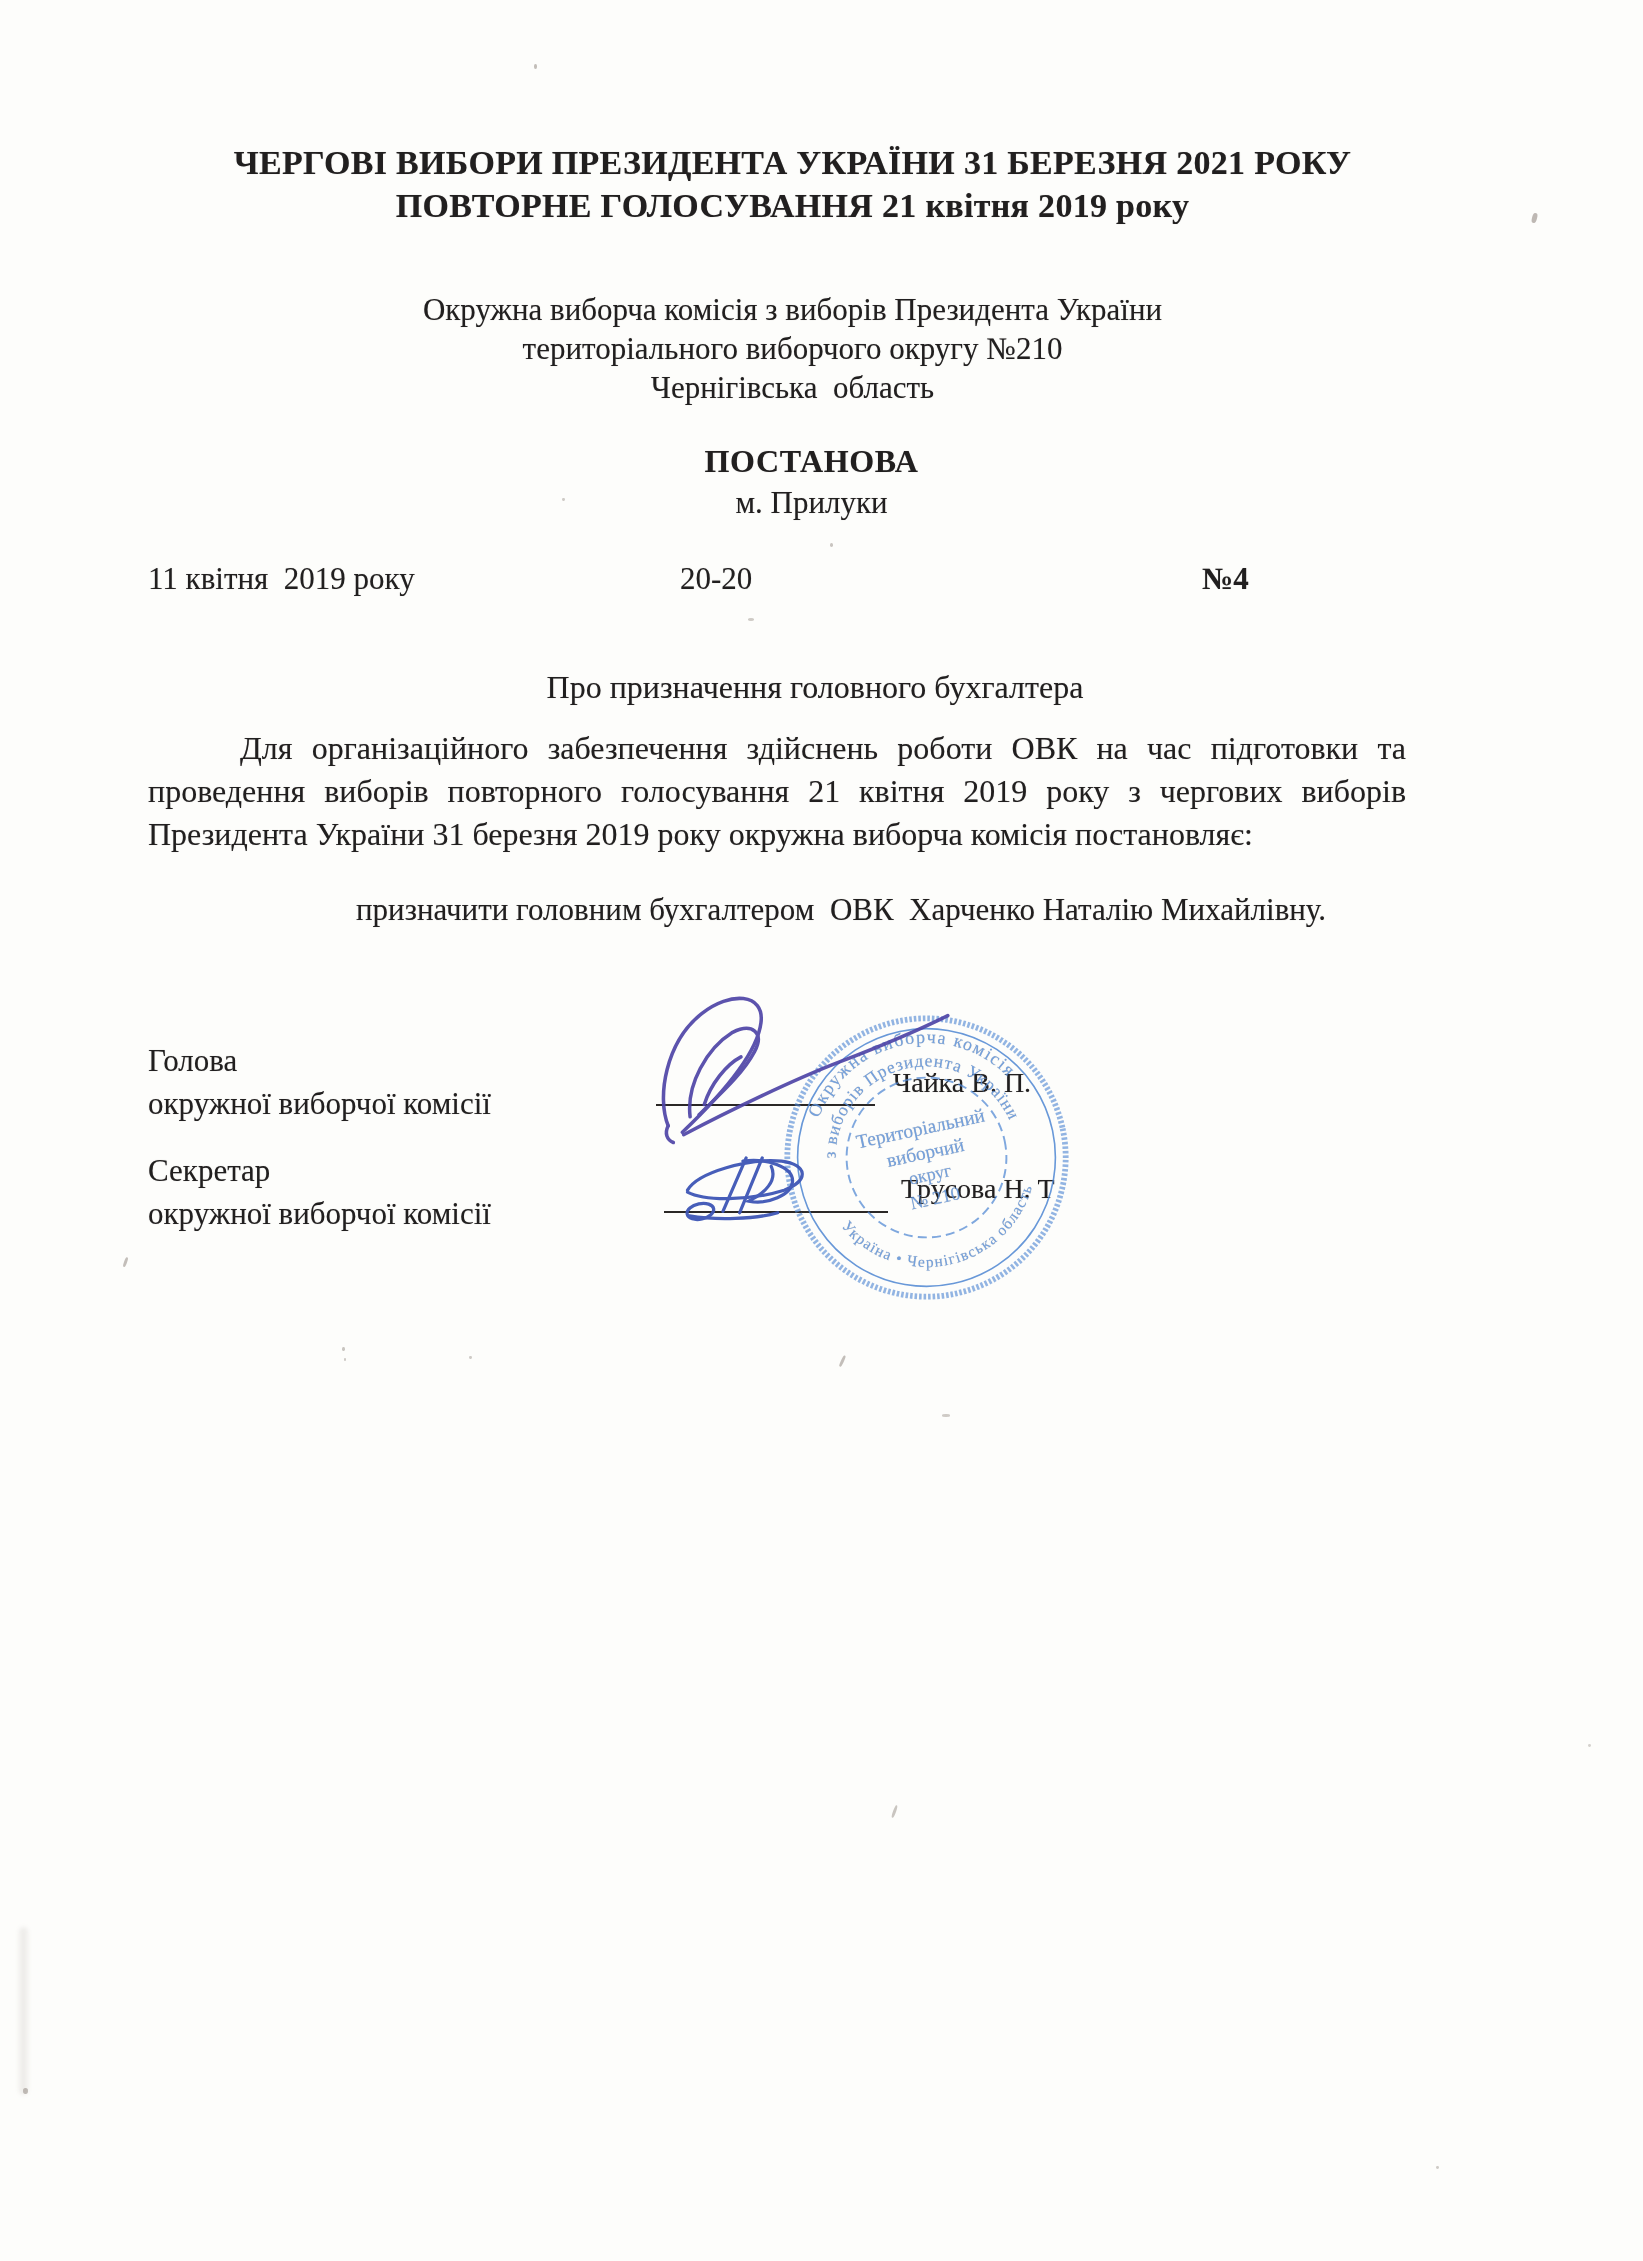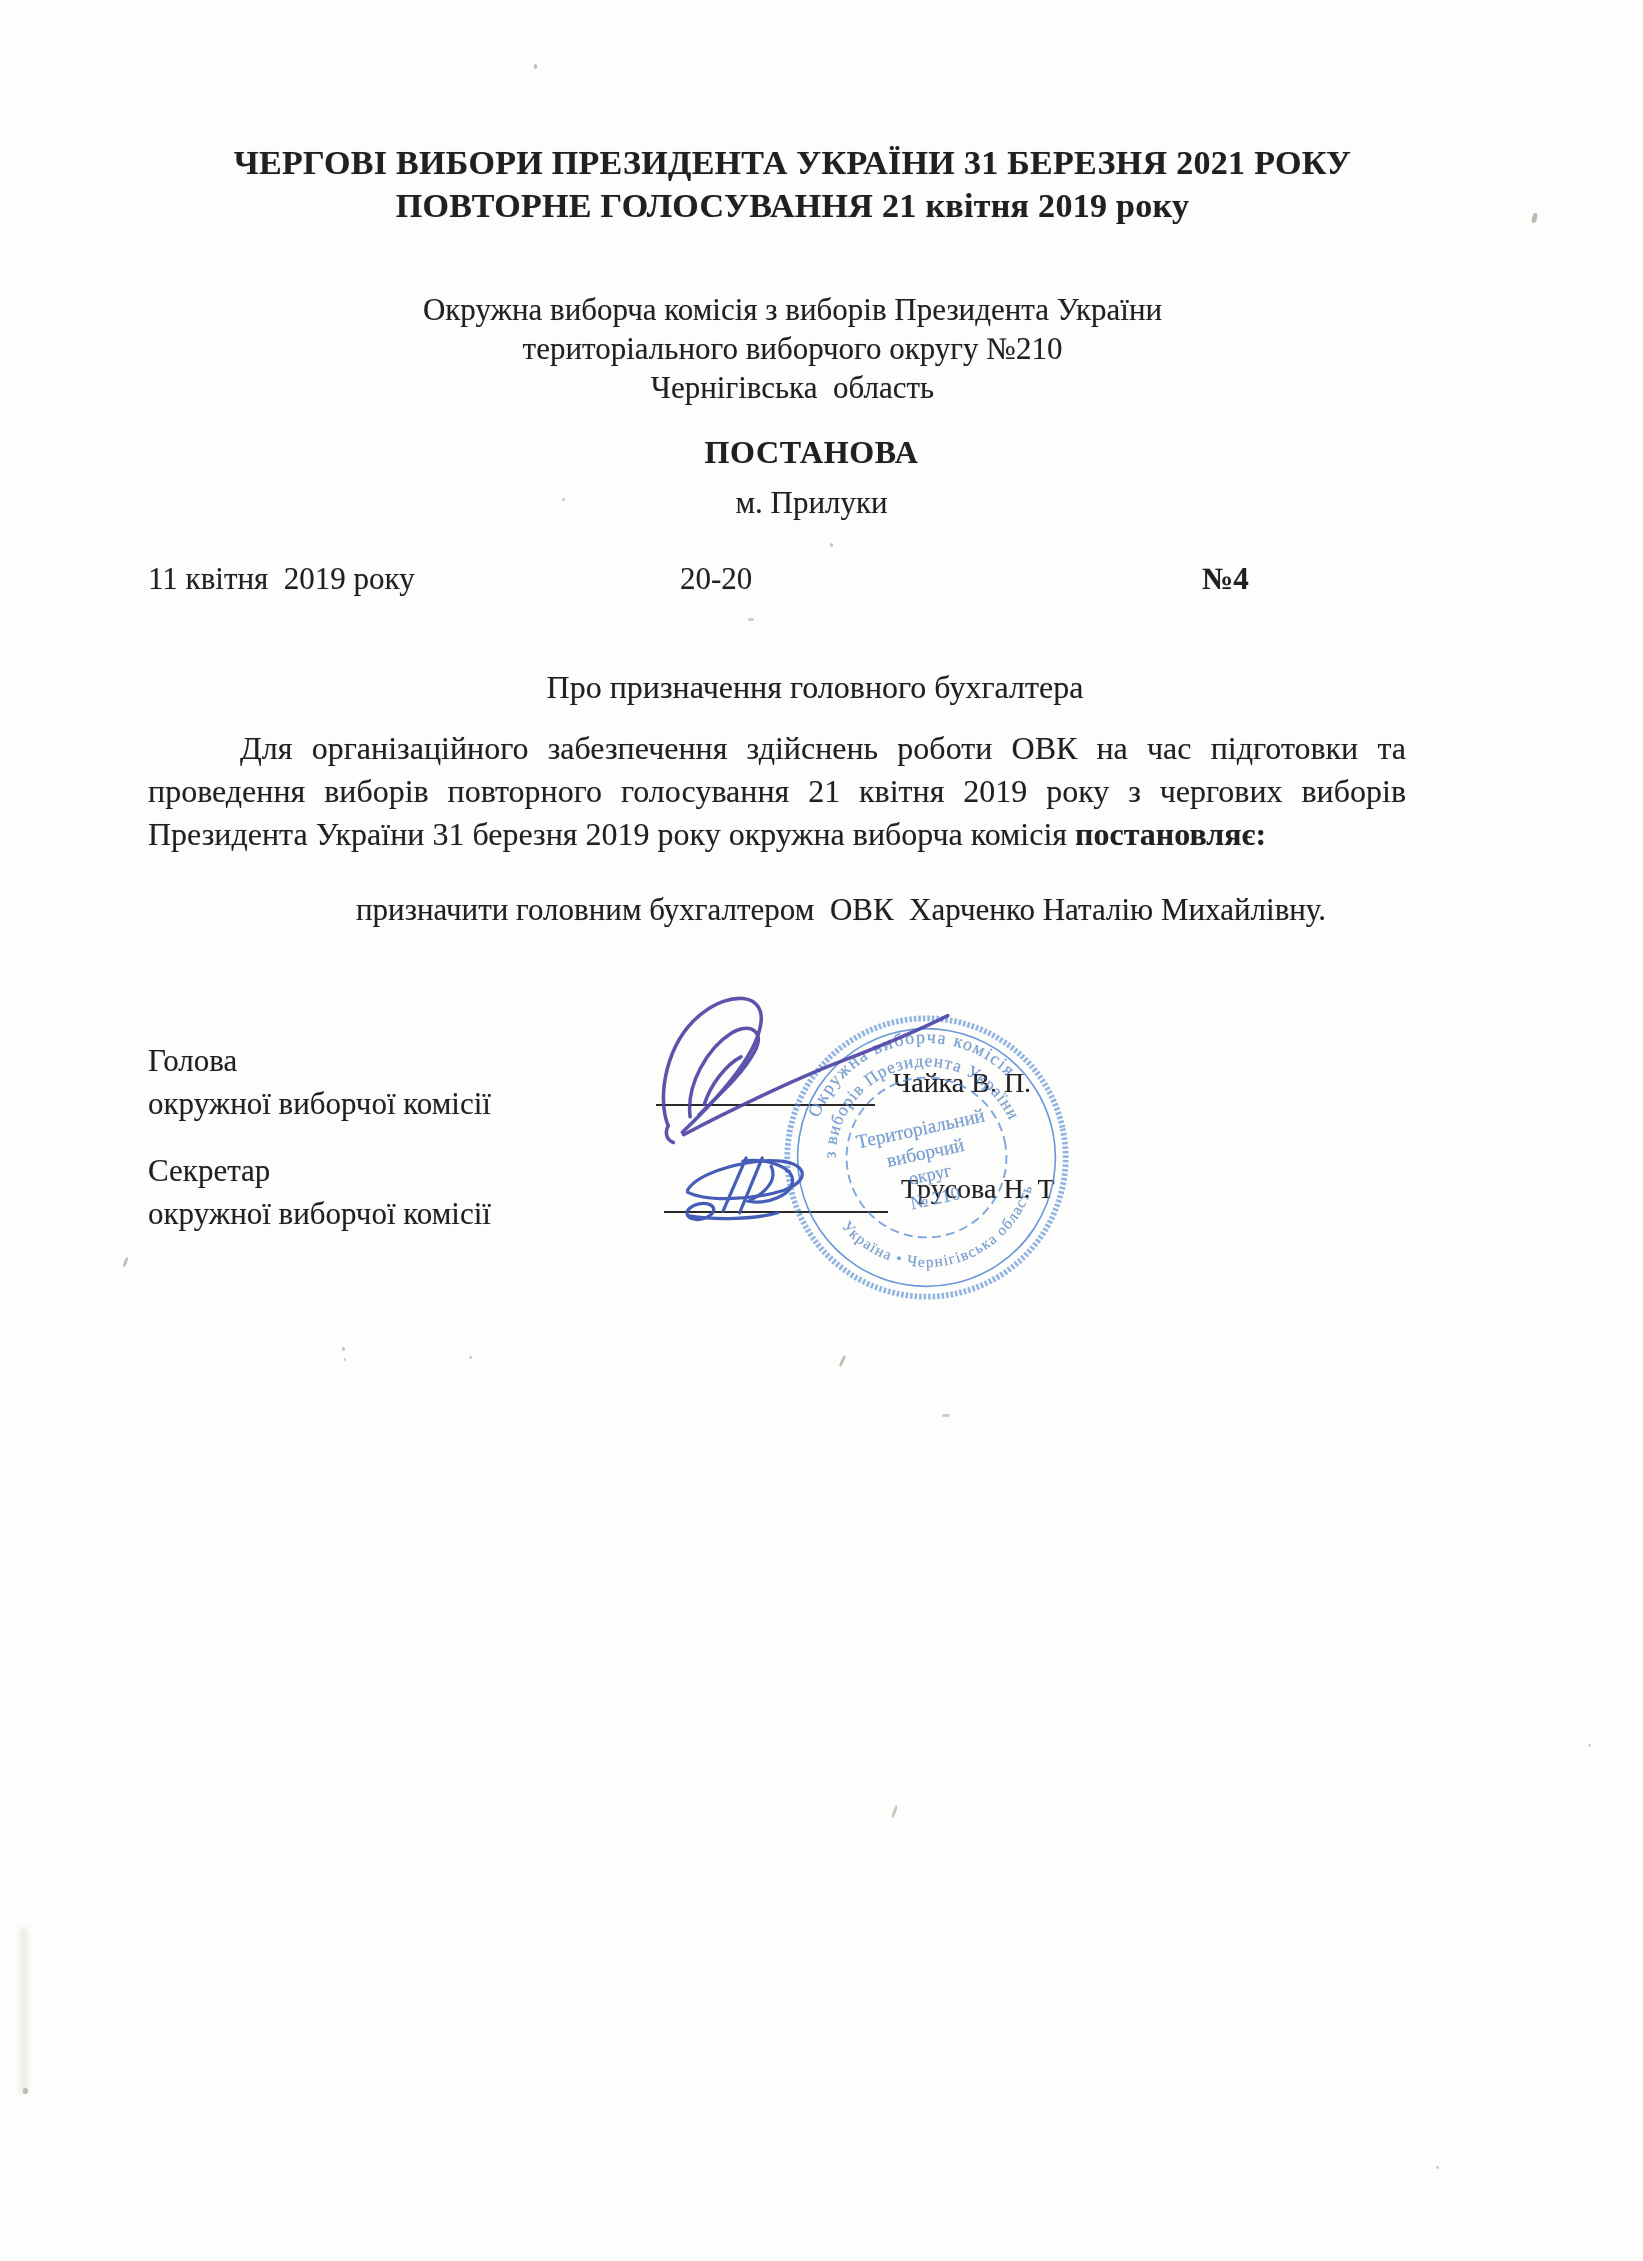--- a/index.html
+++ b/index.html
@@ -2,25 +2,25 @@
 <html style="font-size:10.3px"><head>
 <meta charset="utf-8">
 <style>
   html,body{margin:0;padding:0;background:#e8e8e8;}
   .page{
     position:relative;width:1644px;height:2261px;background:#fdfdfb;
     font-family:"Liberation Serif", serif;color:#211f1f;overflow:hidden;
     text-shadow:0 0 0.8px rgba(45,40,40,.38);
   }
   .abs{position:absolute;}
-  .b{font-weight:bold;}
+  .b{font-weight:normal;}
   .pre{white-space:pre-wrap;}
   .title-block{left:148px;top:141px;width:1289px;font-size:34px;line-height:43px;font-weight:bold;text-align:center;letter-spacing:0.3px;}
   .org-block{left:148px;top:290px;width:1289px;font-size:31px;line-height:39px;text-align:center;}
-  .doctype{left:180px;top:434px;width:1263px;font-size:32px;font-weight:bold;text-align:center;letter-spacing:0.6px;}
+  .doctype{left:180px;top:443px;width:1263px;font-size:32px;font-weight:bold;text-align:center;letter-spacing:0.6px;}
   .city{left:180px;top:485px;width:1263px;font-size:31px;text-align:center;}
   .date-row{left:148px;top:561px;width:1302px;height:40px;font-size:31px;text-align:right;}
   .date-row .date{position:absolute;left:0;top:0;}
   .date-row .time{position:absolute;left:532px;top:0;}
   .date-row .num{position:absolute;left:1054px;top:0;font-weight:bold;}
   .subject{left:180px;top:669px;width:1270px;font-size:32px;font-weight:normal;text-align:center;}
   .para{left:148px;top:727px;width:1258px;font-size:32px;line-height:43px;}
   .para .pl1{text-indent:92px;text-align:justify;text-align-last:justify;}
   .para .pl2{text-align:justify;text-align-last:justify;}
   .resolution{left:148px;top:892px;width:1386px;font-size:31px;text-align:center;}

